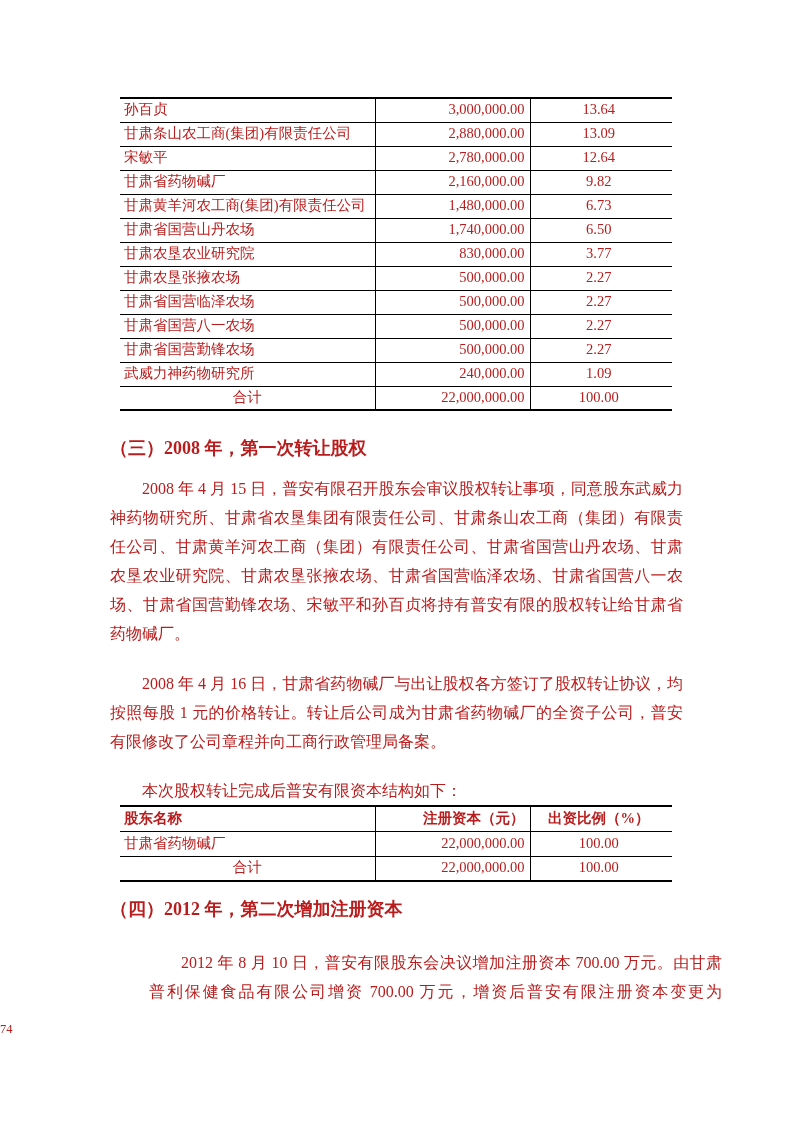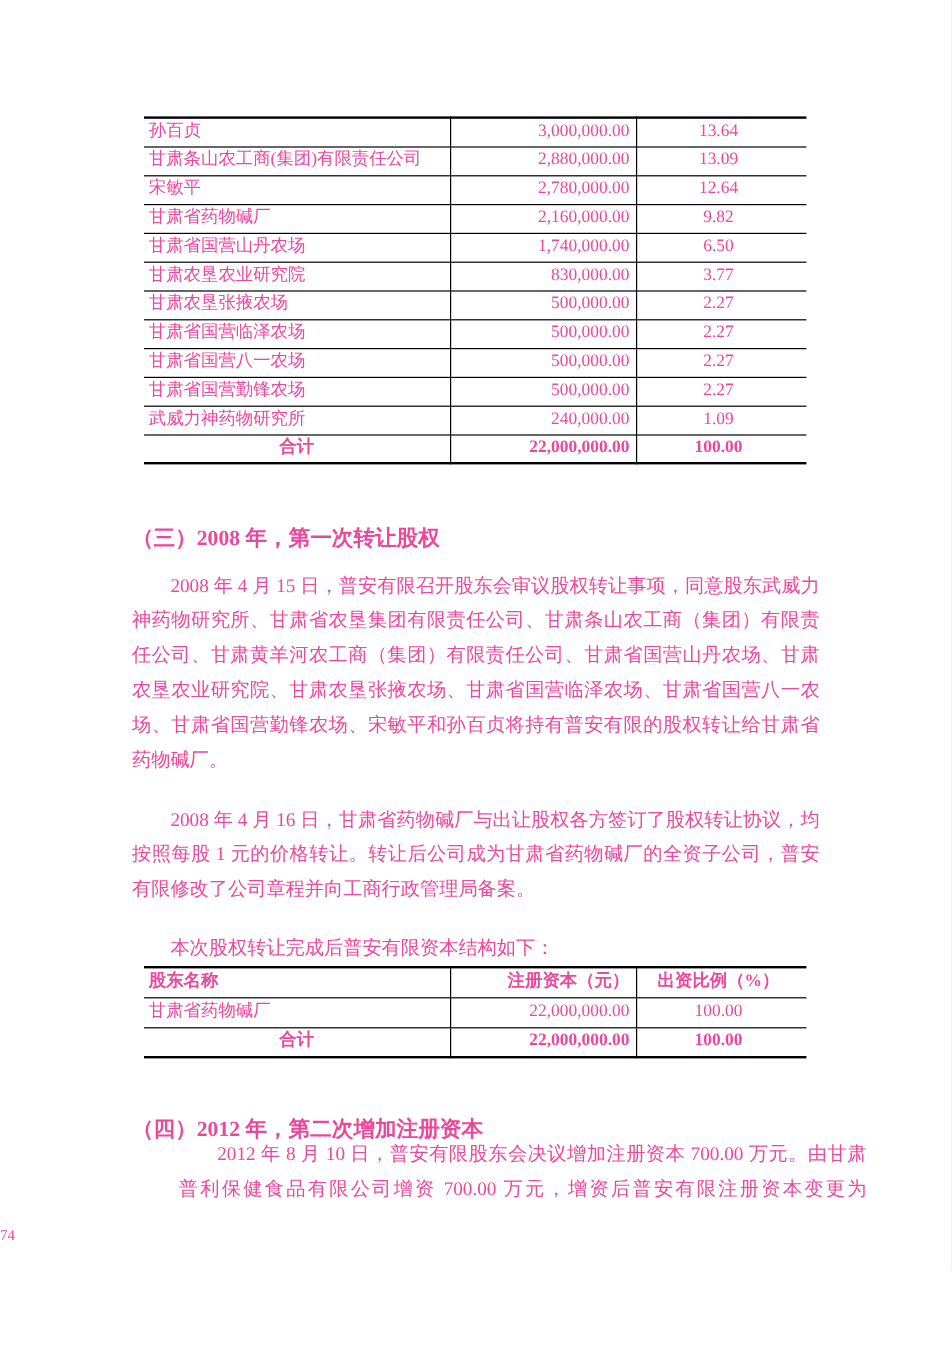--- a/index.html
+++ b/index.html
@@ -3,21 +3,21 @@
 <meta charset="utf-8">
 <style>
   html, body { margin: 0; padding: 0; background: #e8e8e8; }
   .page {
     position: relative;
     width: 793px;
     height: 1122px;
     margin: 0 auto;
     background: #ffffff;
     font-family: "Liberation Serif", "DejaVu Serif", serif;
-    color: #ec4899;
+    color: #b91c1c;
     overflow: hidden;
   }
 
   
   .doc-table {
     position: absolute;
     left: 120px;
     border-collapse: collapse;
     table-layout: fixed;
     width: 552px;
@@ -31,21 +31,21 @@
   .doc-table td, .doc-table th {
     border-bottom: 1px solid #000;
     padding: 0;
     vertical-align: middle;
     font-weight: normal;
   }
   .doc-table .cell-name  { border-right: 1px solid #000; text-align: left;  padding-left: 4px; }
   .doc-table .cell-num   { border-right: 1px solid #000; text-align: right; padding-right: 5px; }
   .doc-table .cell-ratio { text-align: center; padding-right: 5px; }
   .doc-table { border-top: 2.5px solid #000; border-bottom: 2.5px solid #000; }
-  .doc-table tr.total-row td { font-weight: bold; border-bottom: none; margin-top: 30px; }
+  .doc-table tr.total-row td { font-weight: normal; border-bottom: none; margin-top: 30px; }
   .doc-table tr.total-row .cell-name { text-align: center; padding-left: 0; }
   .doc-table thead th { font-weight: bold; text-align: center; }
   .t2 tr { height: 25px; }
 
   
   .section-heading {
     position: absolute;
     left: 110px;
     width: 573px;
     font-family: "Liberation Serif", sans-serif;
@@ -100,20 +100,25 @@
         <td class="cell-name">宋敏平</td>
         <td class="cell-num">2,780,000.00</td>
         <td class="cell-ratio">12.64</td>
       </tr>
       <tr>
         <td class="cell-name">甘肃省药物碱厂</td>
         <td class="cell-num">2,160,000.00</td>
         <td class="cell-ratio">9.82</td>
       </tr>
       <tr>
+        <td class="cell-name">甘肃黄羊河农工商(集团)有限责任公司</td>
+        <td class="cell-num">1,480,000.00</td>
+        <td class="cell-ratio">6.73</td>
+      </tr>
+      <tr>
         <td class="cell-name">甘肃省国营山丹农场</td>
         <td class="cell-num">1,740,000.00</td>
         <td class="cell-ratio">6.50</td>
       </tr>
       <tr>
         <td class="cell-name">甘肃农垦农业研究院</td>
         <td class="cell-num">830,000.00</td>
         <td class="cell-ratio">3.77</td>
       </tr>
       <tr>
@@ -177,19 +182,19 @@
         <td class="cell-ratio">100.00</td>
       </tr>
       <tr class="total-row">
         <td class="cell-name">合计</td>
         <td class="cell-num">22,000,000.00</td>
         <td class="cell-ratio">100.00</td>
       </tr>
     </tbody>
   </table>
 
-  <div class="section-heading" style="top:896px;margin-top:32px;">（四）2012 年，第二次增加注册资本</div>
+  <div class="section-heading" style="top:896px;">（四）2012 年，第二次增加注册资本</div>
 
   <div class="body-para justify-last" style="top:948px;margin-left:39px;">2012 年 8 月 10 日，普安有限股东会决议增加注册资本 700.00 万元。由甘肃普利保健食品有限公司增资 700.00 万元，增资后普安有限注册资本变更为</div>
 
   <div class="page-number">74</div>
 
 </div>
 
 </body></html>

